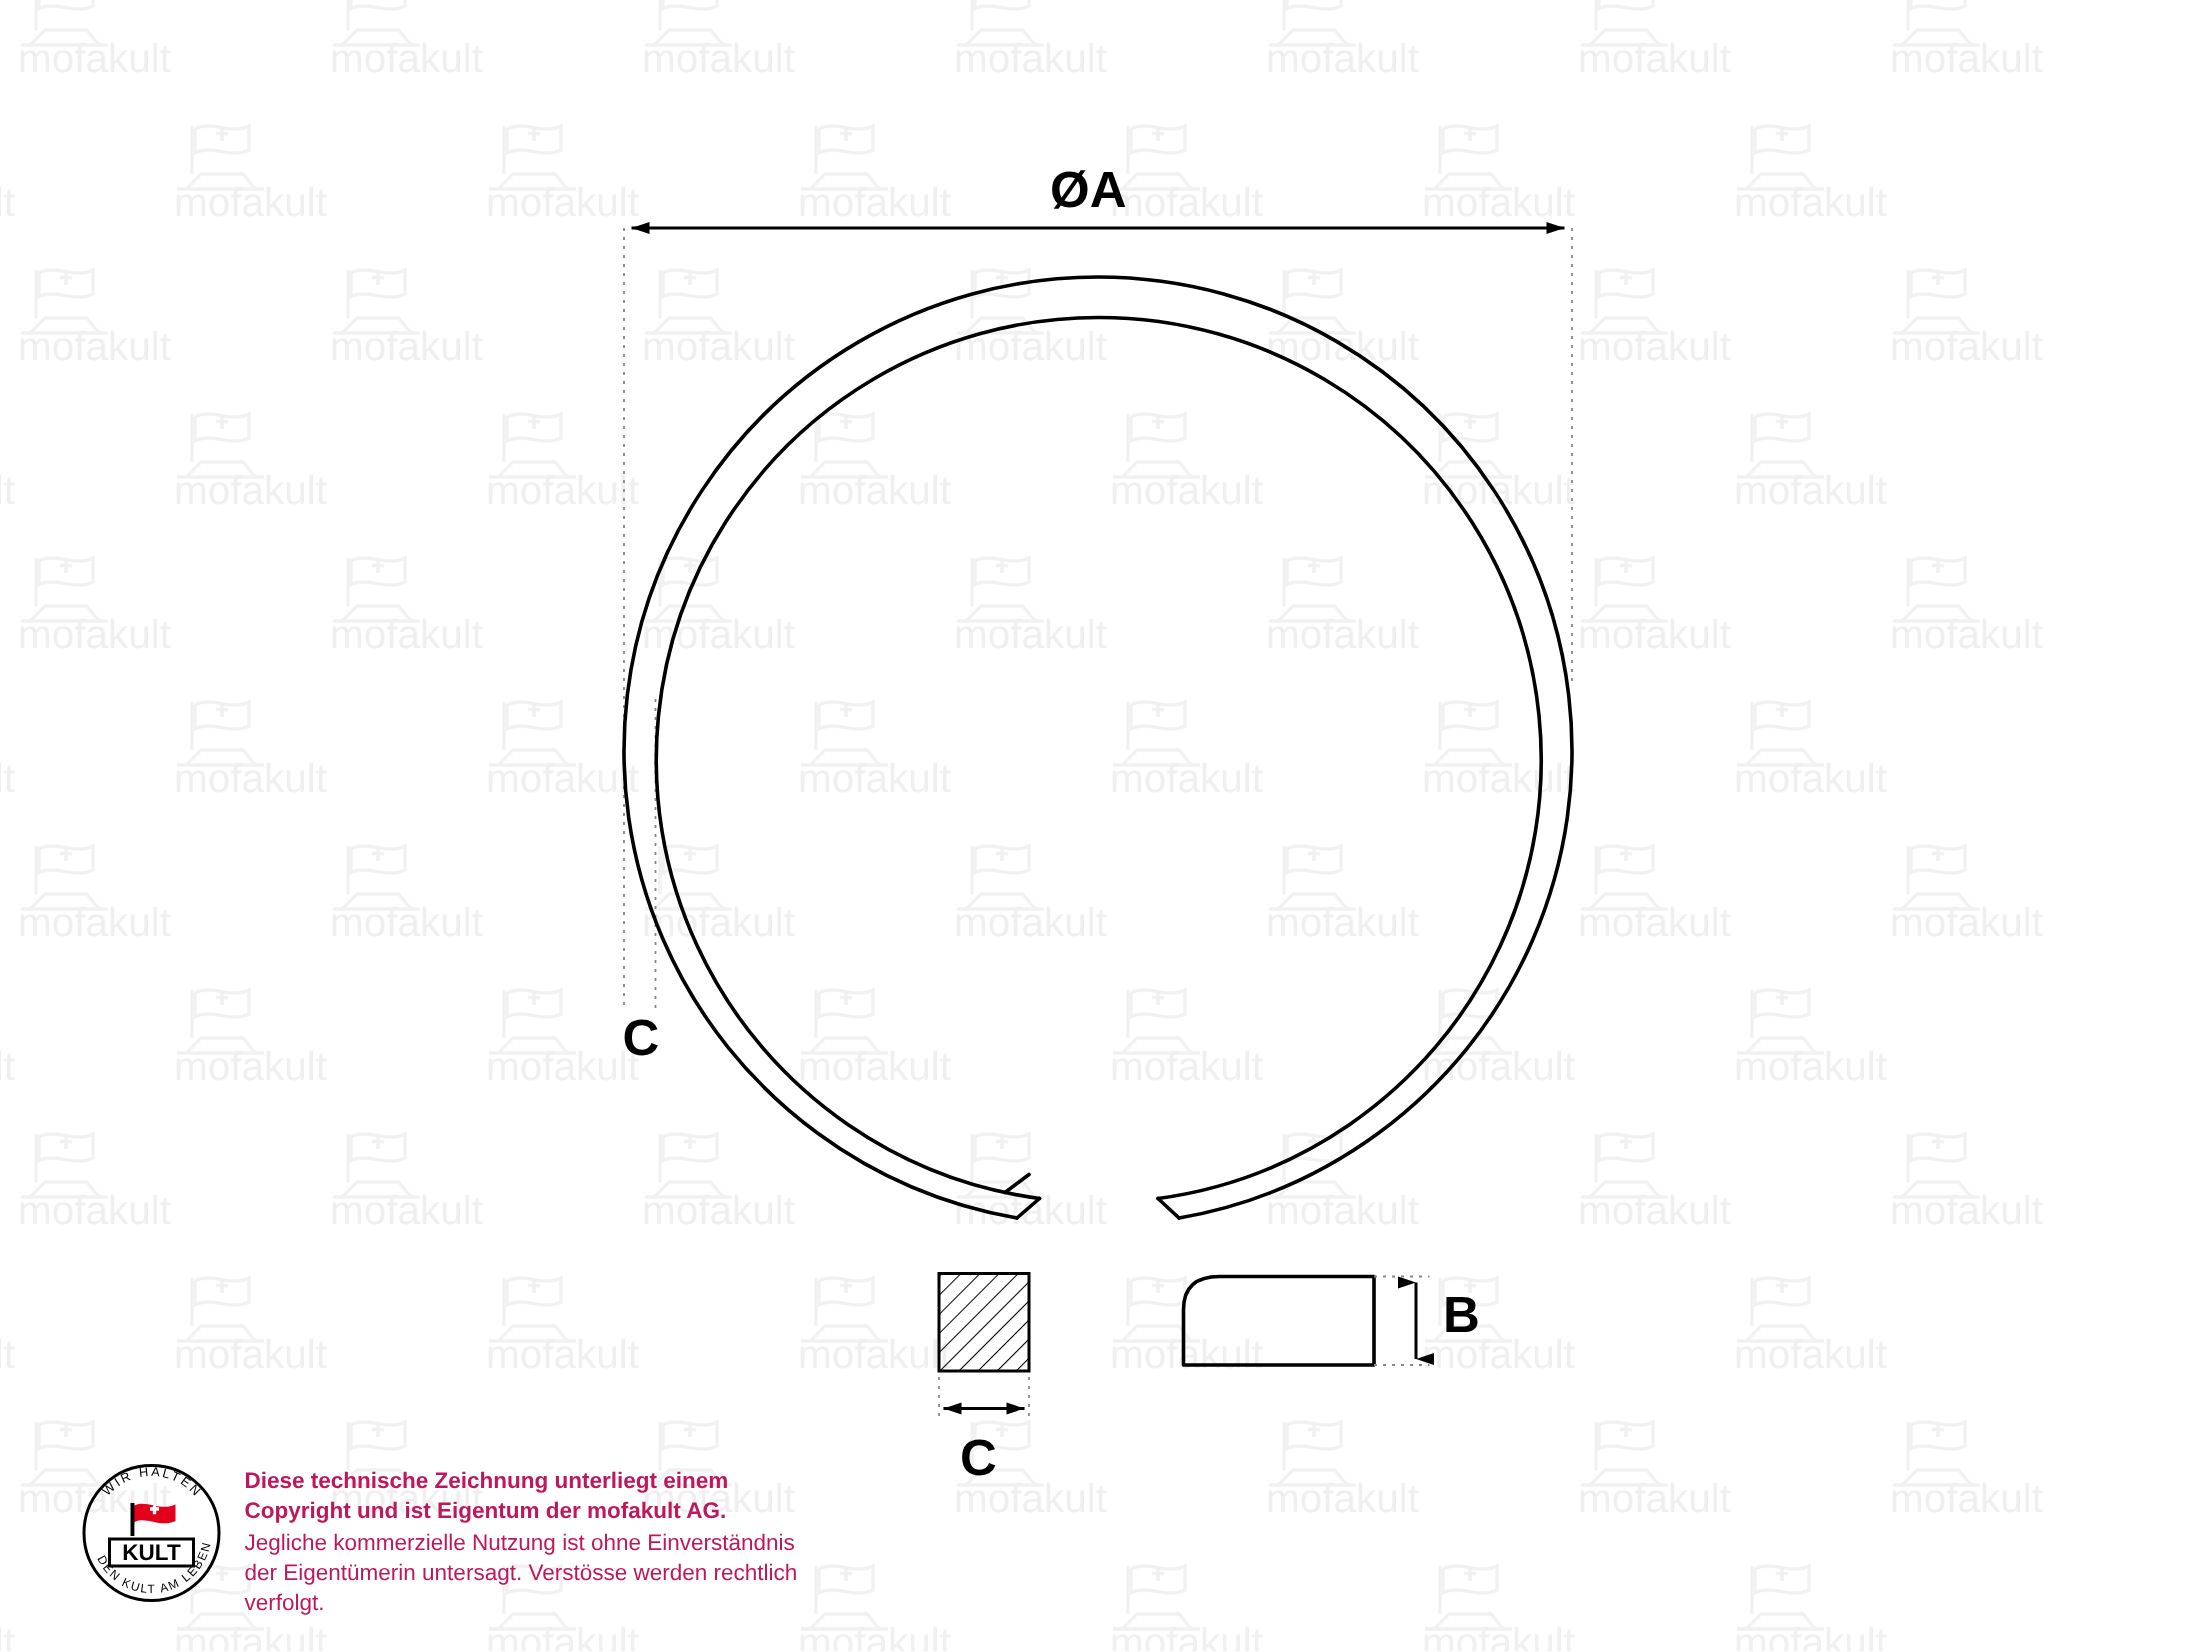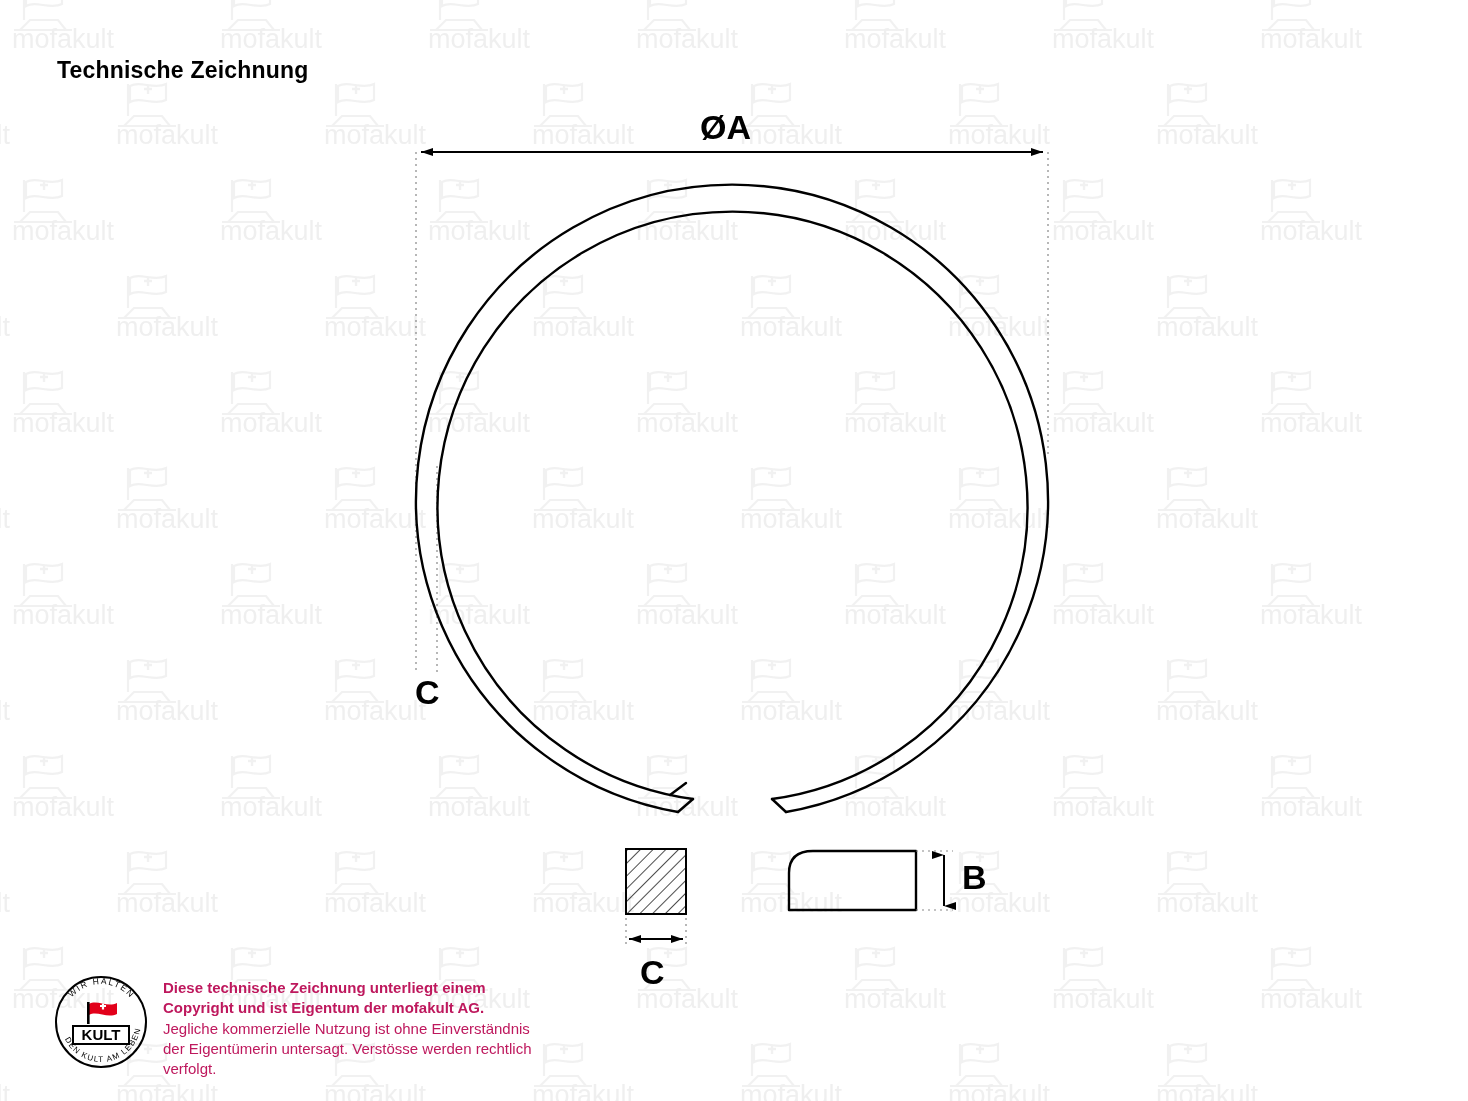--- a/index.html
+++ b/index.html
@@ -1116,21 +1116,20 @@
                L 916 910 Z"></path>
     </g>
 
     <g>
       <line x1="916" y1="851" x2="953" y2="851" stroke="#888" stroke-width="1.2" stroke-dasharray="2,4"></line>
       <line x1="916" y1="910" x2="953" y2="910" stroke="#888" stroke-width="1.2" stroke-dasharray="2,4"></line>
       <line x1="944" y1="855" x2="944" y2="906" stroke="#000" stroke-width="2" marker-start="url(#arrU)" marker-end="url(#arrD)"></line>
     </g>
   </svg>
 
-  <div id="title">Technische Zeichnung</div>
 
   <div class="lbl" id="lbl-A">ØA</div>
   <div class="lbl" id="lbl-B">B</div>
   <div class="lbl" id="lbl-C1">C</div>
   <div class="lbl" id="lbl-C2">C</div>
 
   <svg id="logo" viewBox="0 0 108 108">
     <circle cx="54" cy="54" r="45" fill="none" stroke="#000" stroke-width="2"></circle>
     <path id="arcTop" d="M 16 54 A 38 38 0 0 1 92 54" fill="none"></path>
     <path id="arcBot" d="M 14 54 A 40 40 0 0 0 94 54" fill="none"></path>

